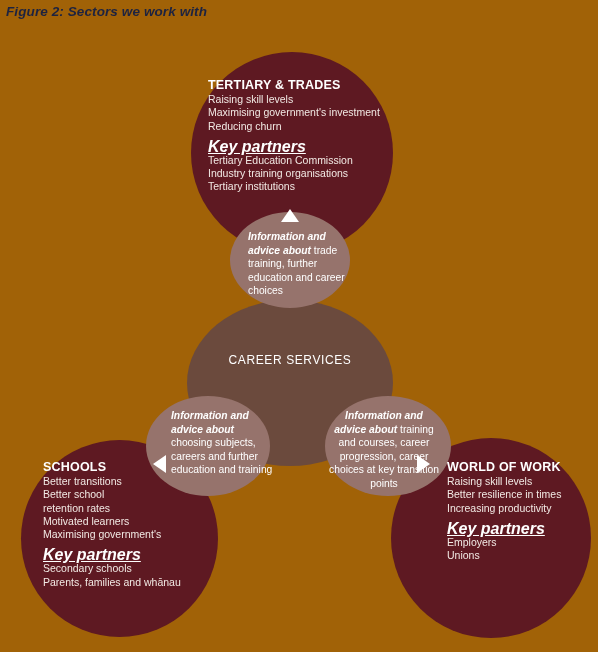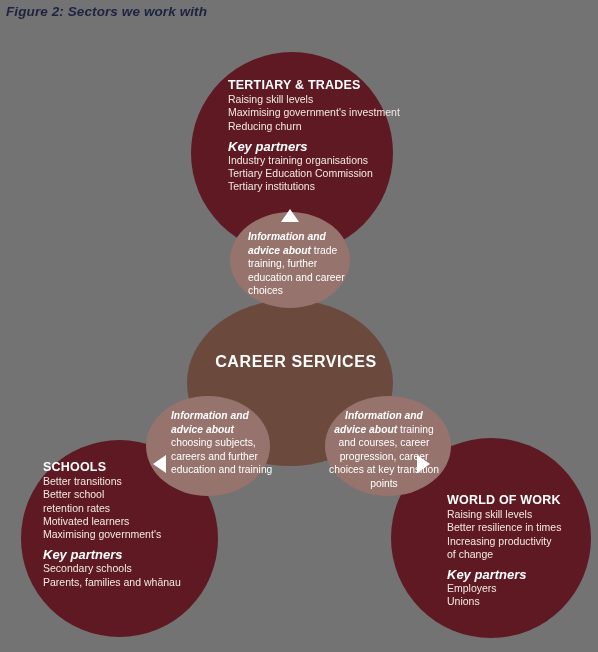--- a/index.html
+++ b/index.html
@@ -10,21 +10,21 @@
   body {
     width: 598px;
     height: 652px;
     font-family: "Liberation Sans", sans-serif;
     overflow: hidden;
   }
   #figure-root {
     position: relative;
     width: 598px;
     height: 652px;
-    background: #737373;
+    background: #a16207;
   }
 
   
   .figure-caption {
     position: absolute;
     left: 6px;
     top: 4px;
     font-size: 13.5px;
     font-style: italic;
     font-weight: bold;
@@ -91,41 +91,42 @@
     font-weight: bold;
     letter-spacing: 0.2px;
     color: #ffffff;
     margin-bottom: 1px;
     white-space: nowrap;
   }
   .sector-line { white-space: nowrap; }
   .key-partners {
     font-style: italic;
     font-weight: bold;
-    font-size: 13px;
+    font-size: 16px;
     color: #ffffff;
     margin-top: 7px;
     margin-bottom: 1px;
     white-space: nowrap;
-  }
-
-  #text-tertiary { left: 228px; top: 79px; }
+    text-decoration: underline;
+  }
+
+  #text-tertiary { left: 208px; top: 79px; }
   #text-schools  { left: 43px;  top: 461px; }
-  #text-world    { left: 447px; top: 461px; margin-top: 33px; }
+  #text-world    { left: 447px; top: 461px; }
 
   
   .hub-label {
     position: absolute;
-    left: 193px;
+    left: 187px;
     top: 353px;
     width: 206px;
     text-align: center;
     color: #ffffff;
-    font-size: 16px;
-    font-weight: bold;
+    font-size: 12px;
+    font-weight: normal;
     letter-spacing: 0.6px;
     z-index: 6;
   }
 
   
   .link-text {
     position: absolute;
     color: #ffffff;
     font-size: 10.3px;
     line-height: 13.6px;
@@ -182,43 +183,42 @@
   <div id="bubble-world" class="circle link z-link"></div>
 
   <div class="hub-label">CAREER SERVICES</div>
 
   <div id="text-tertiary" class="sector-text">
     <div class="sector-title">TERTIARY &amp; TRADES</div>
     <div class="sector-line">Raising skill levels</div>
     <div class="sector-line">Maximising government's investment</div>
     <div class="sector-line">Reducing churn</div>
     <div class="key-partners">Key partners</div>
+    <div class="sector-line">Tertiary Education Commission</div>
     <div class="sector-line">Industry training organisations</div>
-    <div class="sector-line">Tertiary Education Commission</div>
     <div class="sector-line">Tertiary institutions</div>
   </div>
 
   <div id="text-schools" class="sector-text">
     <div class="sector-title">SCHOOLS</div>
     <div class="sector-line">Better transitions</div>
     <div class="sector-line">Better school</div>
     <div class="sector-line">retention rates</div>
     <div class="sector-line">Motivated learners</div>
     <div class="sector-line">Maximising government's</div>
     <div class="key-partners">Key partners</div>
     <div class="sector-line">Secondary schools</div>
     <div class="sector-line">Parents, families and whānau</div>
   </div>
 
   <div id="text-world" class="sector-text">
     <div class="sector-title">WORLD OF WORK</div>
     <div class="sector-line">Raising skill levels</div>
     <div class="sector-line">Better resilience in times</div>
     <div class="sector-line">Increasing productivity</div>
-    <div class="sector-line">of change</div>
     <div class="key-partners">Key partners</div>
     <div class="sector-line">Employers</div>
     <div class="sector-line">Unions</div>
   </div>
 
   <div id="text-bubble-tertiary" class="link-text"><span class="lead">Information and advice about</span><span> trade training, further education and career choices</span></div>
 
   <div id="text-bubble-schools" class="link-text"><span class="lead">Information and advice about</span><span> choosing subjects, careers and further education and training</span></div>
 
   <div id="text-bubble-world" class="link-text"><span class="lead">Information and advice about</span><span> training and courses, career progression, career choices at key transition points</span></div>

